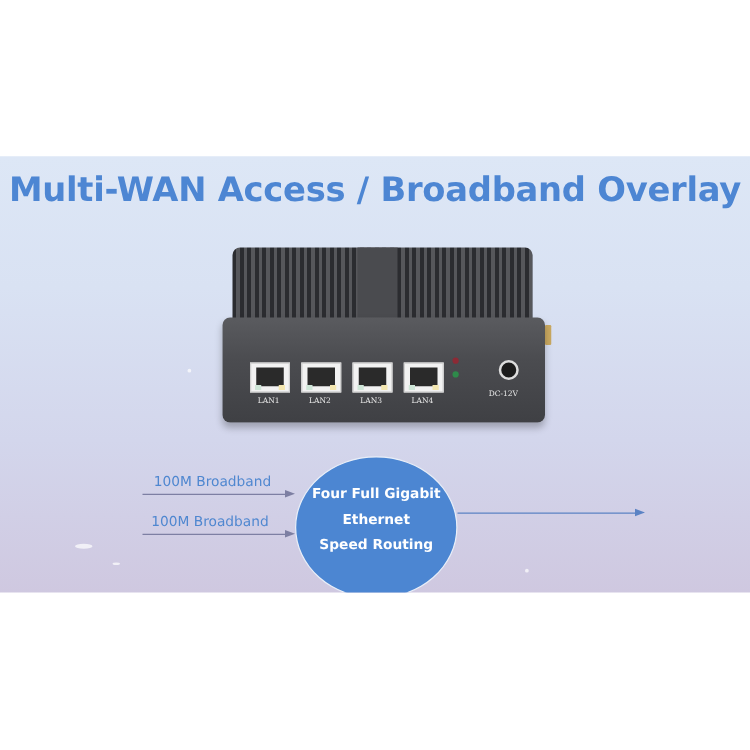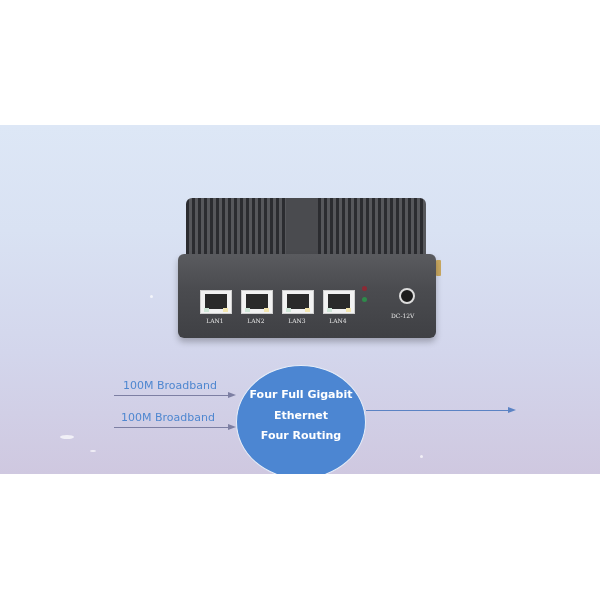--- a/index.html
+++ b/index.html
@@ -35,20 +35,21 @@
 </style>
 </head>
 <body>
 
 <div class="banner">
   <span class="sparkle" style="left:60px;top:310px;width:14px;height:4px;"></span>
   <span class="sparkle" style="left:150px;top:170px;width:3px;height:3px;"></span>
   <span class="sparkle" style="left:420px;top:330px;width:3px;height:3px;"></span>
   <span class="sparkle" style="left:90px;top:325px;width:6px;height:2px;"></span>
 
+  <div class="title">Multi-WAN Access / Broadband Overlay</div>
 
   <div class="device">
     <div class="fins"></div>
     <div class="fins-mid"></div>
     <div class="antenna"></div>
     <div class="body-front">
       <div class="port" style="left:22px;">
           <div class="hole"></div>
           <div class="led-l"></div>
           <div class="led-r"></div>
@@ -83,18 +84,18 @@
   <div class="line" style="left:114px;top:270px;width:118px;"></div>
   <div class="arrowhead" style="left:228px;top:267px;"></div>
 
   <div class="lbl" style="left:121px;top:286px;">100M Broadband</div>
   <div class="line" style="left:114px;top:302px;width:118px;"></div>
   <div class="arrowhead" style="left:228px;top:299px;"></div>
 
   <div class="circle">
     <div class="circle-text" style="top:43px;">Ethernet</div>
     <div class="circle-text" style="top:22px;">Four Full Gigabit</div>
-    <div class="circle-text" style="top:63px;">Four Routing</div>
+    <div class="circle-text" style="top:63px;">Speed Routing</div>
   </div>
 
   <div class="line right" style="left:366px;top:285px;width:146px;"></div>
   <div class="arrowhead right" style="left:508px;top:282px;"></div>
 </div>
 
 </body></html>

